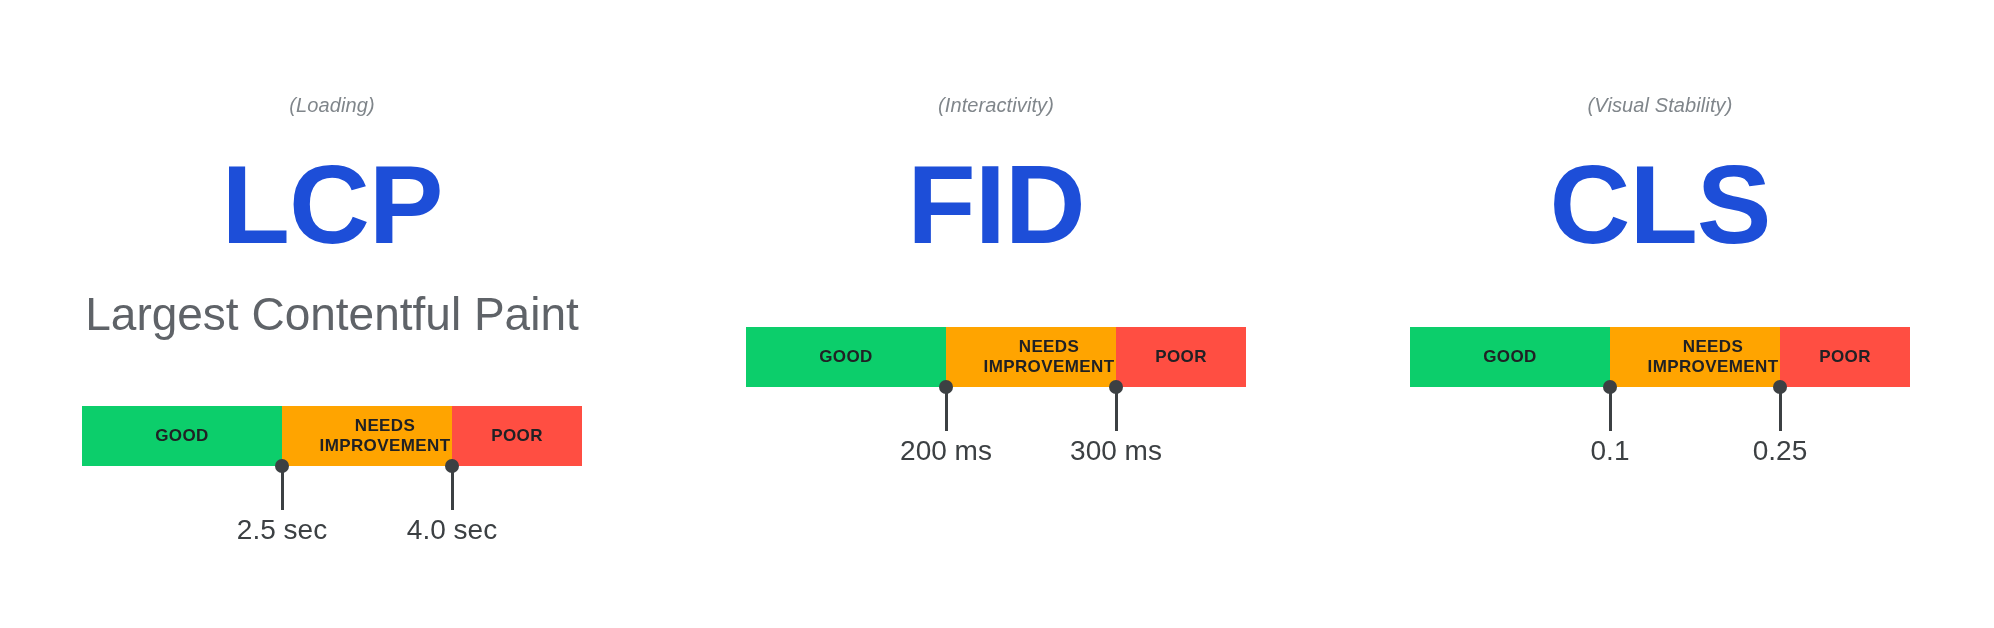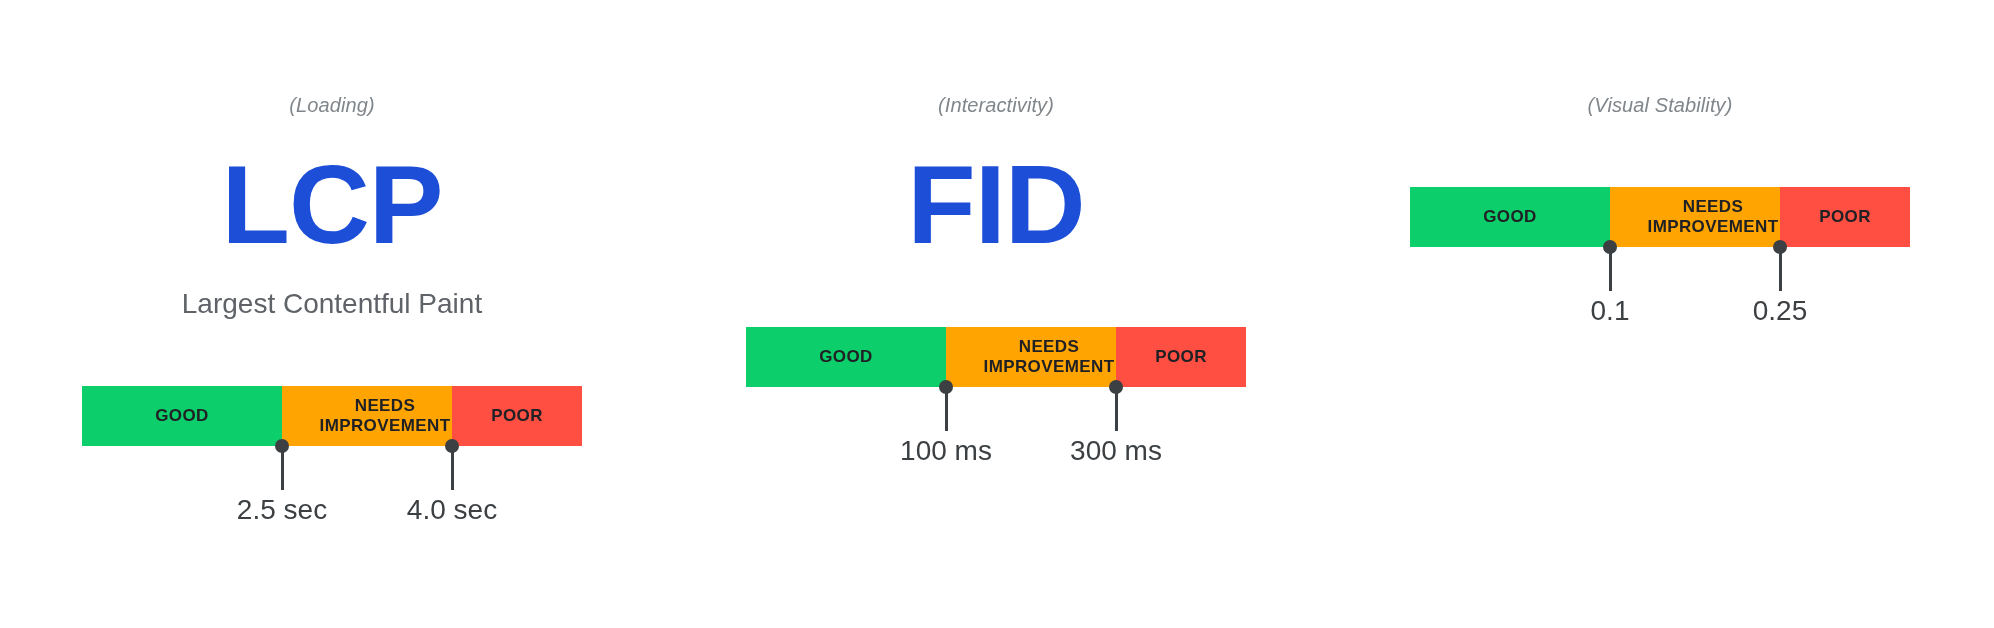--- a/index.html
+++ b/index.html
@@ -59,21 +59,21 @@
     line-height: 1;
     text-align: center;
     height: 112px;
     display: flex;
     align-items: center;
     justify-content: center;
   }
 
   .metric-fullname {
     margin-top: 28px;
-    font-size: 28px;
+    font-size: 46px;
     font-weight: 400;
     color: #5f6368;
     letter-spacing: 0px;
     line-height: 1.1;
     text-align: center;
     white-space: nowrap;
   }
 
   
   .bar-wrap {
@@ -203,32 +203,33 @@
           </span>
         </div>
         <div class="seg poor" style="background: rgb(255, 78, 66); width: 26%;">
           <span>POOR</span>
         </div>
       </div>
 
       <div class="pin" style="left:40%">
         <span class="dot"></span>
         <span class="stem"></span>
-        <span class="pin-label">100 ms</span>
+        <span class="pin-label">200 ms</span>
       </div>
       <div class="pin" style="left:74%">
         <span class="dot"></span>
         <span class="stem"></span>
         <span class="pin-label">300 ms</span>
       </div>
     </div>
   </div>
 
   <div class="metric">
     <div class="metric-category">(Visual Stability)</div>
+    <div class="metric-acronym">CLS</div>
 
     <div class="bar-wrap">
       <div class="bar">
         <div class="seg good" style="background: rgb(12, 206, 107); width: 40%;">
           <span>GOOD</span>
         </div>
         <div class="seg needs" style="background: rgb(255, 164, 0); width: 34%;">
           <span>
             <span>NEEDS</span><br>
             <span>IMPROVEMENT</span>

